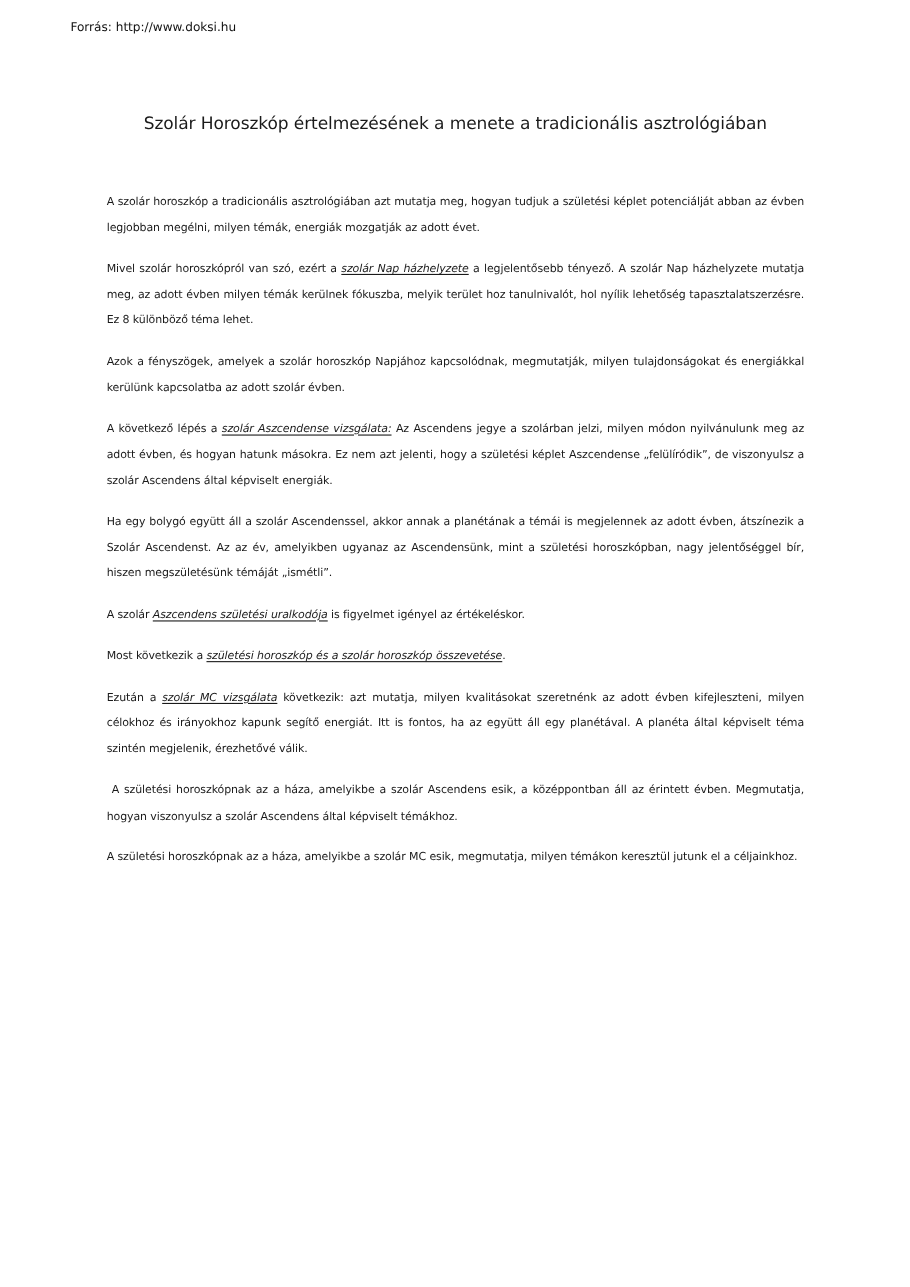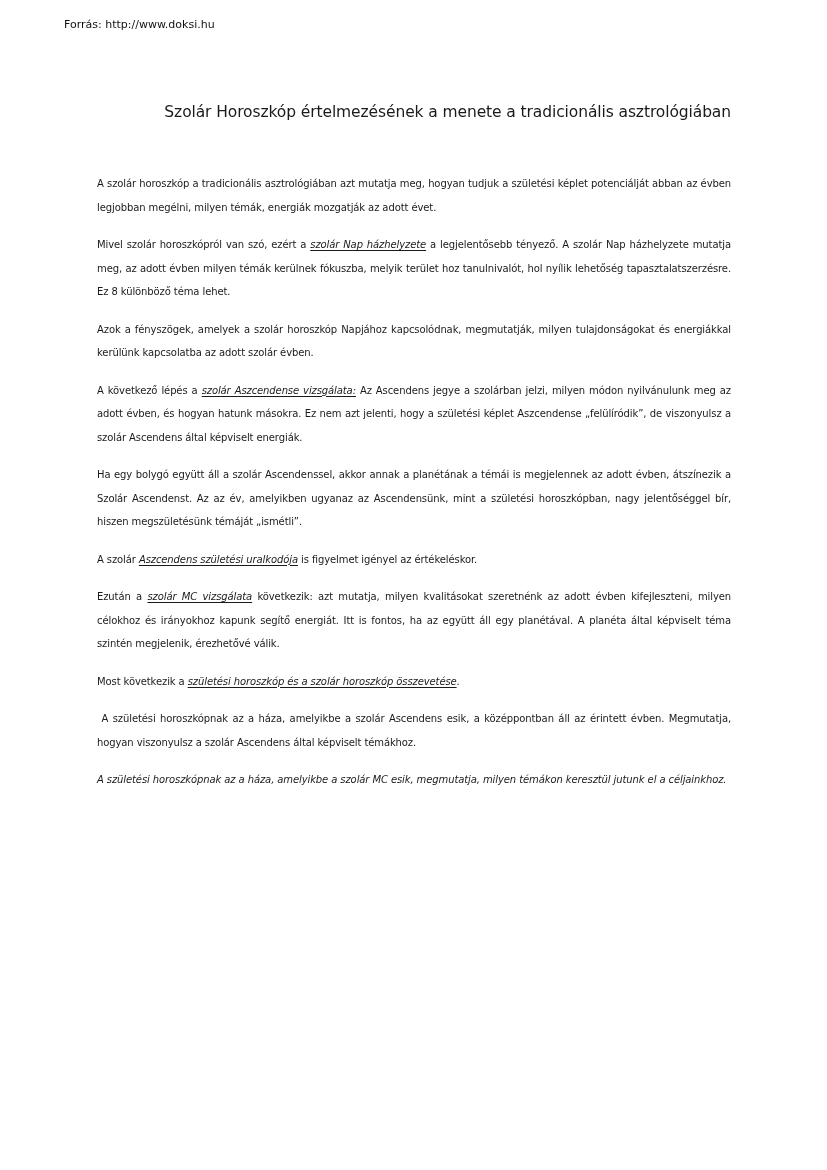--- a/index.html
+++ b/index.html
@@ -32,33 +32,32 @@
     width: 634px;
     color: #1a1a1a;
   }
   .doc-title {
     font-size: 15.5px;
     font-weight: normal;
     line-height: 24px;
     margin: 0 0 48px 0;
     color: #1a1a1a;
     letter-spacing: -0.1px;
-    text-align: right;
+    text-align: center;
   }
   .para {
     font-size: 10px;
     line-height: 23.5px;
     text-align: justify;
     margin: 0 0 14px 0;
     color: #1a1a1a;
     letter-spacing: -0.1px;
   }
   .para:last-child {
     margin-bottom: 17px;
-    font-style: italic;
   }
   .underline {
     text-decoration: underline;
     text-underline-offset: 2px;
     text-decoration-thickness: 1px;
     font-style: italic;
   }
 </style>
 </head>
 <body>
@@ -69,19 +68,19 @@
   <div class="content">
     <h1 class="doc-title">Szolár Horoszkóp értelmezésének a menete a tradicionális asztrológiában</h1>
 
     <div>
         <p class="para"><span>A szolár horoszkóp a tradicionális asztrológiában azt mutatja meg, hogyan tudjuk a születési képlet potenciálját abban az évben legjobban megélni, milyen témák, energiák mozgatják az adott évet.</span></p>
         <p class="para"><span>Mivel szolár horoszkópról van szó, ezért a </span><span class="underline">szolár Nap házhelyzete</span><span> a legjelentősebb tényező. A szolár Nap házhelyzete mutatja meg, az adott évben milyen témák kerülnek fókuszba, melyik terület hoz tanulnivalót, hol nyílik lehetőség tapasztalatszerzésre. Ez 8 különböző téma lehet.</span></p>
         <p class="para"><span>Azok a fényszögek, amelyek a szolár horoszkóp Napjához kapcsolódnak, megmutatják, milyen tulajdonságokat és energiákkal kerülünk kapcsolatba az adott szolár évben.</span></p>
         <p class="para"><span>A következő lépés a </span><span class="underline">szolár Aszcendense vizsgálata:</span><span> Az Ascendens jegye a szolárban jelzi, milyen módon nyilvánulunk meg az adott évben, és hogyan hatunk másokra. Ez nem azt jelenti, hogy a születési képlet Aszcendense „felülíródik”, de viszonyulsz a szolár Ascendens által képviselt energiák.</span></p>
         <p class="para"><span>Ha egy bolygó együtt áll a szolár Ascendenssel, akkor annak a planétának a témái is megjelennek az adott évben, átszínezik a Szolár Ascendenst. Az az év, amelyikben ugyanaz az Ascendensünk, mint a születési horoszkópban, nagy jelentőséggel bír, hiszen megszületésünk témáját „ismétli”.</span></p>
         <p class="para"><span>A szolár </span><span class="underline">Aszcendens születési uralkodója</span><span> is figyelmet igényel az értékeléskor.</span></p>
+        <p class="para"><span>Most következik a </span><span class="underline">születési horoszkóp és a szolár horoszkóp összevetése</span><span>.</span></p>
         <p class="para"><span>Ezután a </span><span class="underline">szolár MC vizsgálata</span><span> következik: azt mutatja, milyen kvalitásokat szeretnénk az adott évben kifejleszteni, milyen célokhoz és irányokhoz kapunk segítő energiát. Itt is fontos, ha az együtt áll egy planétával. A planéta által képviselt téma szintén megjelenik, érezhetővé válik.</span></p>
-        <p class="para"><span>Most következik a </span><span class="underline">születési horoszkóp és a szolár horoszkóp összevetése</span><span>.</span></p>
         <p class="para"><span>&nbsp;A születési horoszkópnak az a háza, amelyikbe a szolár Ascendens esik, a középpontban áll az érintett évben. Megmutatja, hogyan viszonyulsz a szolár Ascendens által képviselt témákhoz.</span></p>
         <p class="para"><span>A születési horoszkópnak az a háza, amelyikbe a szolár MC esik, megmutatja, milyen témákon keresztül jutunk el a céljainkhoz.</span></p>
       </div>
   </div>
 </div>
 
 </body></html>

